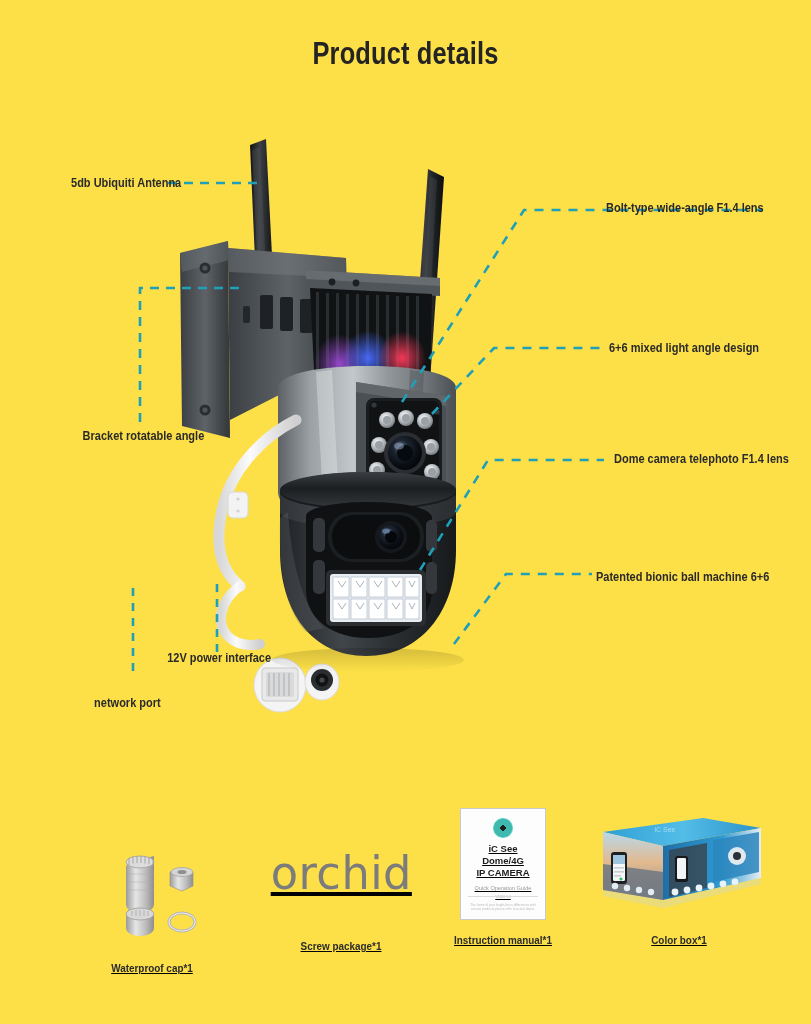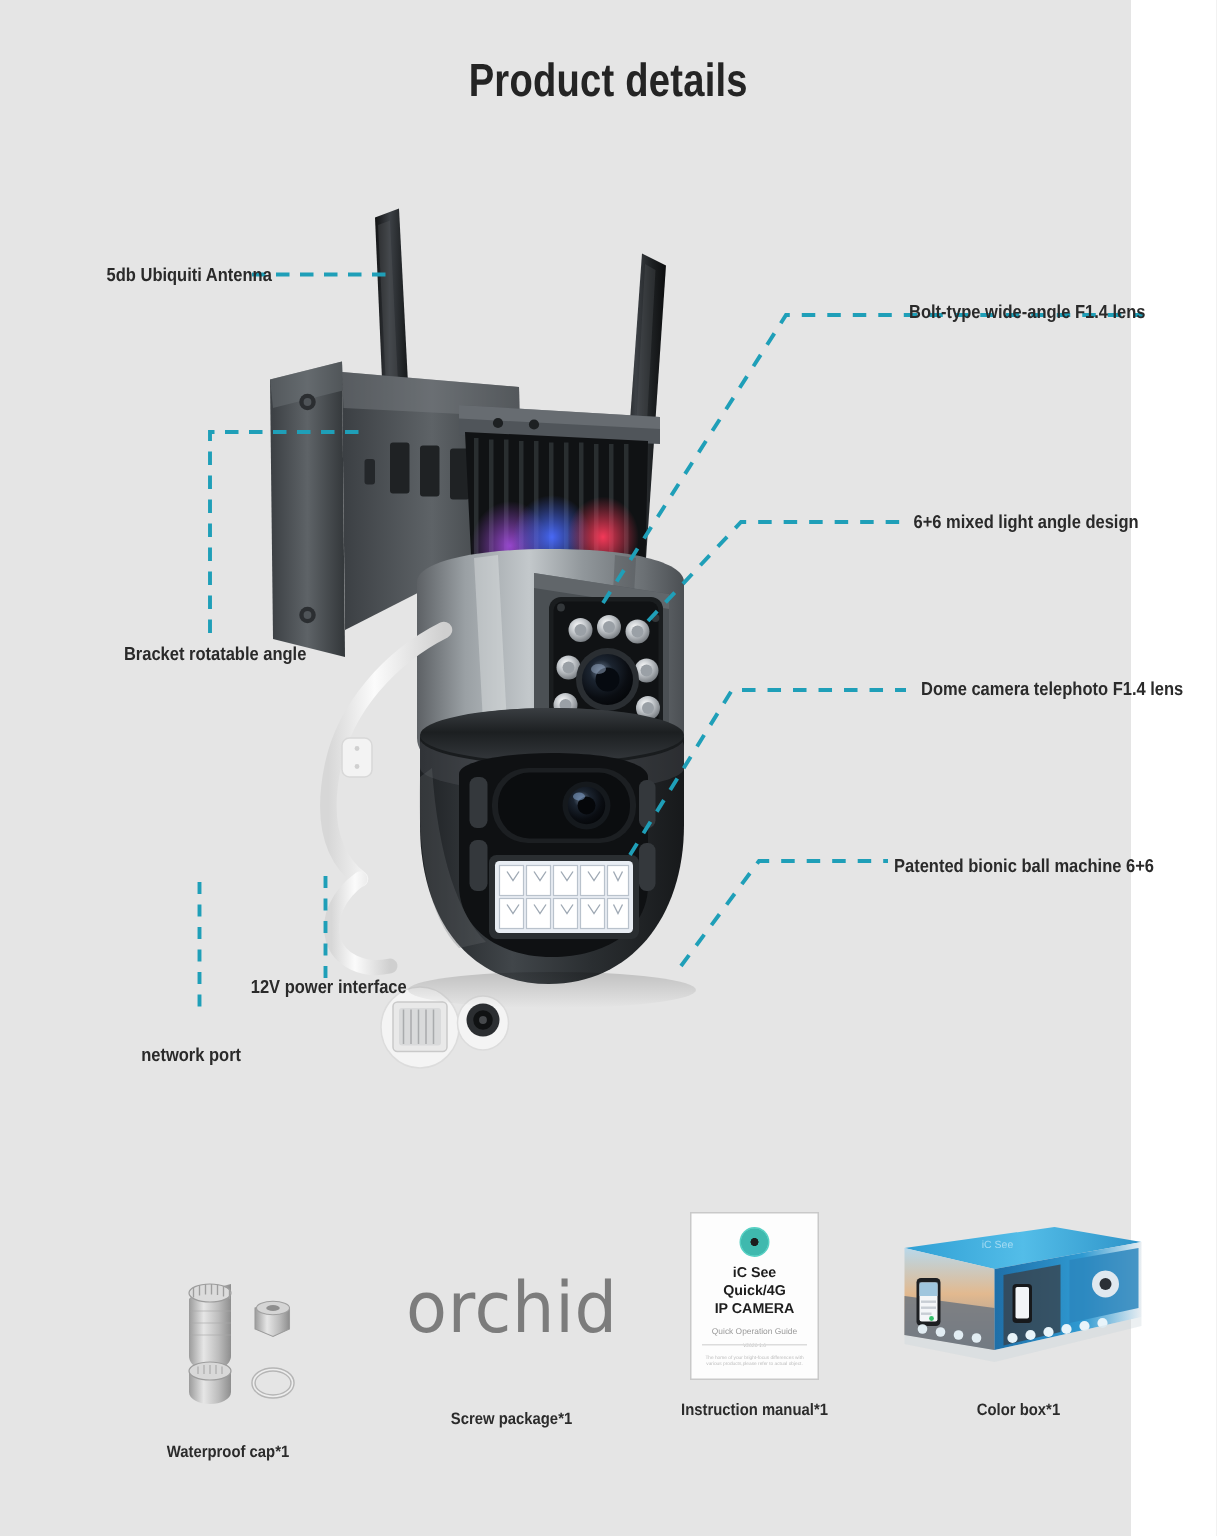--- a/index.html
+++ b/index.html
@@ -1,21 +1,21 @@
 <!DOCTYPE html>
 <html><head>
 <meta charset="utf-8">
 <style>
   html,body{margin:0;padding:0;}
   body{
     width:811px;height:1024px;background:#ffffff;
     font-family:"Liberation Sans","DejaVu Sans",sans-serif;
     overflow:hidden;position:relative;
   }
-  #stage{position:relative;width:754px;height:1024px;background:#e5e5e5;}
+  #stage{position:relative;width:811px;height:1024px;background:#fde047;}
 
   
   .page-title{
     position:absolute;left:0;top:36px;width:811px;text-align:center;
     font-size:31px;font-weight:700;color:#242424;
     letter-spacing:.2px;transform:scaleX(.82);transform-origin:center top;
   }
 
   
   .callout{
@@ -27,21 +27,21 @@
 
   
   .lead{position:absolute;pointer-events:none;}
   .lead svg{display:block;overflow:visible;}
 
   
   #camera{position:absolute;left:110px;top:120px;width:420px;height:620px;}
   #camera svg{display:block;}
 
   
-  .acc{position:absolute;text-align:center;}
+  .acc{position:absolute;text-align:center;text-decoration:underline;}
   .acc-art{position:relative;margin:0 auto;}
   .acc-cap{
     font-size:11px;font-weight:700;color:#2b2b2b;white-space:nowrap;
     transform:scaleX(.9);
   }
   .orchid-word{
     font-size:47px;color:#7c7c7c;font-weight:400;letter-spacing:.5px;
     font-family:"DejaVu Sans",sans-serif;transform:scaleX(.95);
   }
 
@@ -431,21 +431,21 @@
       <div class="orchid-word">orchid</div>
     </div>
     <div class="acc-cap" style="margin-top:22px;">Screw package*1</div>
   </div>
 
   <div class="acc" style="left:418px;top:808px;width:170px;">
     <div class="acc-art" style="width:86px;height:112px;">
       <div class="manual">
         <div class="manual-eye"></div>
         <div class="manual-l1">iC See</div>
-        <div class="manual-l1">Quick/4G</div>
+        <div class="manual-l1">Dome/4G</div>
         <div class="manual-l1">IP CAMERA</div>
         <div class="manual-l2">Quick Operation Guide</div>
         <div class="manual-l3">V2020 1.0</div>
         <div class="manual-rule"></div>
         <div class="manual-foot">The home of your bright-focus differences with various products,please refer to actual object.</div>
       </div>
     </div>
     <div class="acc-cap" style="margin-top:14px;">Instruction manual*1</div>
   </div>
 

